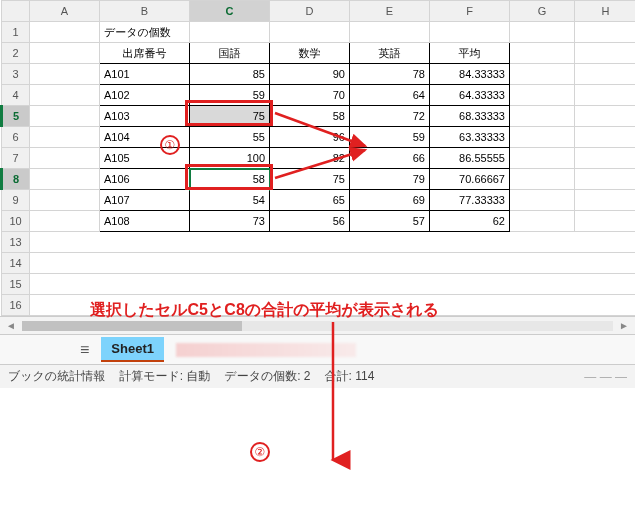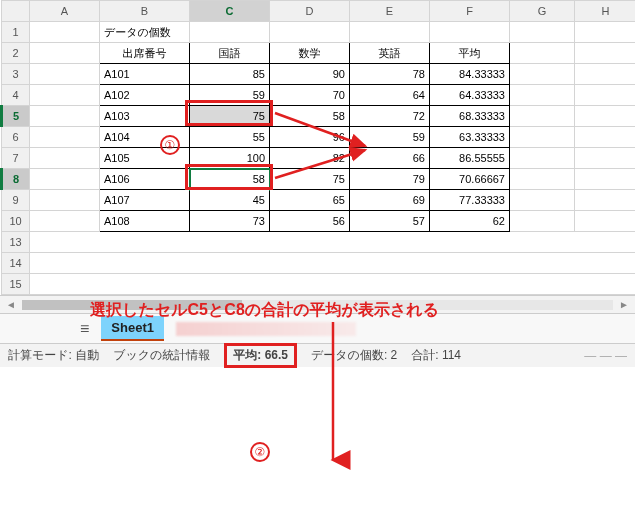--- a/index.html
+++ b/index.html
@@ -236,21 +236,21 @@
     <td class="tbl2">75</td>
     <td class="tbl2">79</td>
     <td class="tbl2">70.66667</td>
     <td></td>
           <td></td>
         </tr>
   <tr>
           <th class="rowhead">9</th>
           <td></td>
     <td class="tbl2 text">A107</td>
-    <td class="tbl2">45</td>
+    <td class="tbl2">54</td>
     <td class="tbl2">65</td>
     <td class="tbl2">69</td>
     <td class="tbl2">77.33333</td>
     <td></td>
           <td></td>
         </tr>
   <tr>
           <th class="rowhead">10</th>
           <td></td>
     <td class="tbl2 text">A108</td>
@@ -264,20 +264,24 @@
   <tr>
           <th class="rowhead">13</th>
           <td colspan="8"></td>
         </tr>
   <tr>
           <th class="rowhead">14</th>
           <td colspan="8"></td>
         </tr>
   <tr>
           <th class="rowhead">15</th>
+          <td colspan="8"></td>
+        </tr>
+  <tr>
+          <th class="rowhead">16</th>
           <td colspan="8"></td>
         </tr>
 </tbody>
     </table>
 
 <div class="red-rect" style="left:185px; top:100px; width:88px; height:26px;"></div>
 <div class="red-rect" style="left:185px; top:164px; width:88px; height:26px;"></div>
 <div class="red-circ" style="left:160px; top:135px;">①</div>
 <svg class="arrow" style="left:270px; top:108px;" width="110" height="90">
   <defs>
@@ -309,20 +313,19 @@
   <span class="tri">►</span>
 </div>
 
 <div class="tabbar">
   <span class="hamb">≡</span>
   <span class="tab">Sheet1</span>
   <span class="blur"></span>
 </div>
 
 <div class="statusbar">
+  <span class="seg">ブックの統計情報</span>
   <span class="seg">計算モード: 自動</span>
-  <span class="seg">ブックの統計情報</span>
-  <span class="seg avg">平均: 66.5</span>
   <span class="seg">データの個数: 2</span>
   <span class="seg">合計: 114</span>
   <span class="spacer"></span>
   <span class="seg dash">— — —</span>
 </div>
 
 </body></html>

